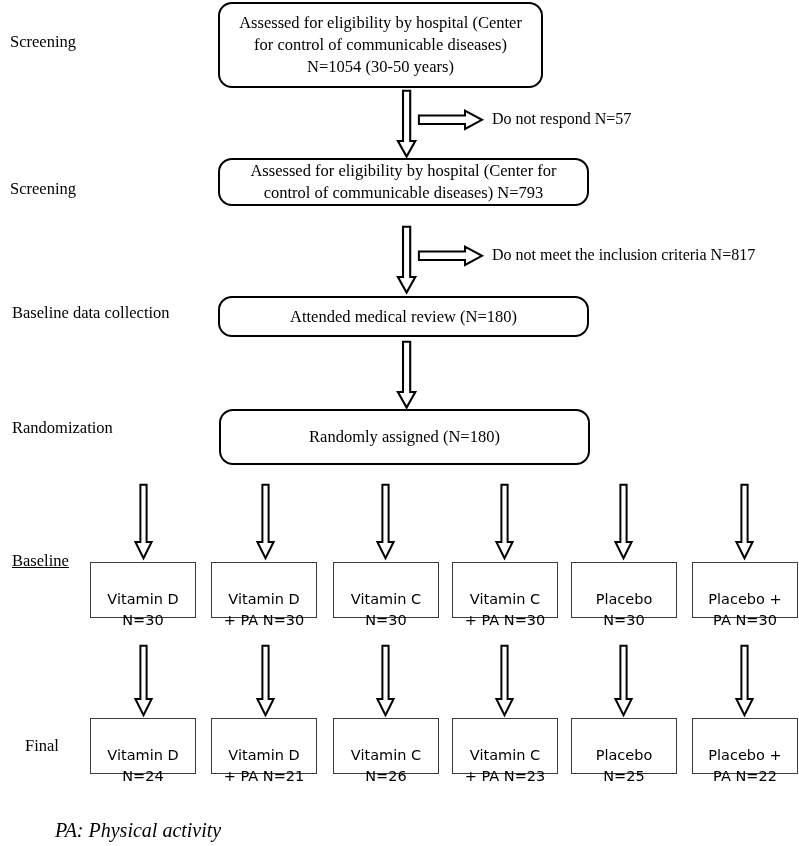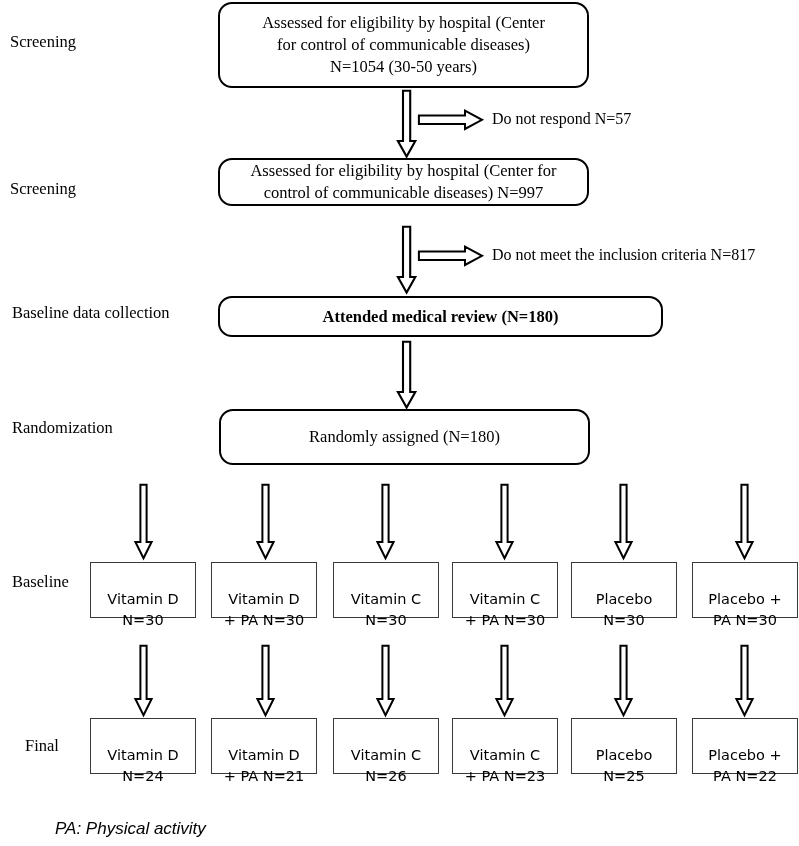--- a/index.html
+++ b/index.html
@@ -68,23 +68,23 @@
     position: absolute;
     font-family: Liberation Serif, serif;
     font-size: 16px;
     white-space: nowrap;
     line-height: 1;
   }
 
   
   .footnote {
     position: absolute;
-    font-family: Liberation Sans, sans-serif;
+    font-family: Liberation Serif, serif;
     font-style: italic;
-    font-size: 17px;
+    font-size: 20px;
     white-space: nowrap;
     line-height: 1;
   }
 
   
   .arrow {
     position: absolute;
     display: block;
   }
   .arrow svg { display: block; overflow: visible; }
@@ -98,25 +98,25 @@
 <div id="canvas">
 
   <div class="stage-label" style="left:10px; top:34px;">Screening</div>
 
   <div class="stage-label" style="left:10px; top:181px;">Screening</div>
 
   <div class="stage-label" style="left:12px; top:305px;">Baseline data collection</div>
 
   <div class="stage-label" style="left:12px; top:420px;">Randomization</div>
 
-  <div class="stage-label" style="left:12px; top:574px;">Baseline</div>
+  <div class="stage-label" style="left:12px; top:553px;text-decoration:underline;">Baseline</div>
 
   <div class="stage-label" style="left:25px; top:738px;">Final</div>
 
-  <div class="rbox" style="left:218px; top:2px; width:371px; height:86px;">
+  <div class="rbox" style="left:218px; top:2px; width:325px; height:86px;">
     <span class="txt">
       <span>Assessed for eligibility by hospital (Center</span><br>
       <span>for control of communicable diseases)</span><br>
       <span>N=1054 (30-50 years)</span>
     </span>
   </div>
 
   <div class="arrow" style="left:396px; top:90px;">
     <svg width="22" height="68" viewBox="0 0 22 68">
       <path d="M7.0 0.8 L14.2 0.8 L14.2 51.0 L19.3 51.0 L10.6 66.6 L1.9 51.0 L7.0 51.0 Z" stroke-width="2.1" stroke-linejoin="miter"></path>
@@ -127,39 +127,39 @@
     <svg width="66" height="22" viewBox="0 0 66 22">
       <path d="M0.9 6.6 L47.0 6.6 L47.0 1.6 L64.0 10.8 L47.0 20.0 L47.0 15.0 L0.9 15.0 Z" stroke-width="2.0" stroke-linejoin="miter"></path>
     </svg>
   </div>
 
   <div class="side-note" style="left:492px; top:111px;">Do not respond N=57</div>
 
   <div class="rbox" style="left:218px; top:158px; width:371px; height:48px;">
     <span class="txt">
       <span>Assessed for eligibility by hospital (Center for</span><br>
-      <span>control of communicable diseases) N=997</span>
+      <span>control of communicable diseases) N=793</span>
     </span>
   </div>
 
   <div class="arrow" style="left:396px; top:226px;">
     <svg width="22" height="68" viewBox="0 0 22 68">
       <path d="M7.0 0.8 L14.2 0.8 L14.2 51.0 L19.3 51.0 L10.6 66.6 L1.9 51.0 L7.0 51.0 Z" stroke-width="2.1" stroke-linejoin="miter"></path>
     </svg>
   </div>
 
   <div class="arrow" style="left:418px; top:245px;">
     <svg width="66" height="22" viewBox="0 0 66 22">
       <path d="M0.9 6.6 L47.0 6.6 L47.0 1.6 L64.0 10.8 L47.0 20.0 L47.0 15.0 L0.9 15.0 Z" stroke-width="2.0" stroke-linejoin="miter"></path>
     </svg>
   </div>
 
   <div class="side-note" style="left:492px; top:247px;">Do not meet the inclusion criteria N=817</div>
 
-  <div class="rbox" style="left:218px; top:296px; width:445px; height:41px;font-weight:bold;">
+  <div class="rbox" style="left:218px; top:296px; width:371px; height:41px;">
     <span class="txt">
       <span>Attended medical review (N=180)</span>
     </span>
   </div>
 
   <div class="arrow" style="left:396px; top:341px;">
     <svg width="22" height="68" viewBox="0 0 22 68">
       <path d="M7.0 0.8 L14.2 0.8 L14.2 51.0 L19.3 51.0 L10.6 66.6 L1.9 51.0 L7.0 51.0 Z" stroke-width="2.1" stroke-linejoin="miter"></path>
     </svg>
   </div>

